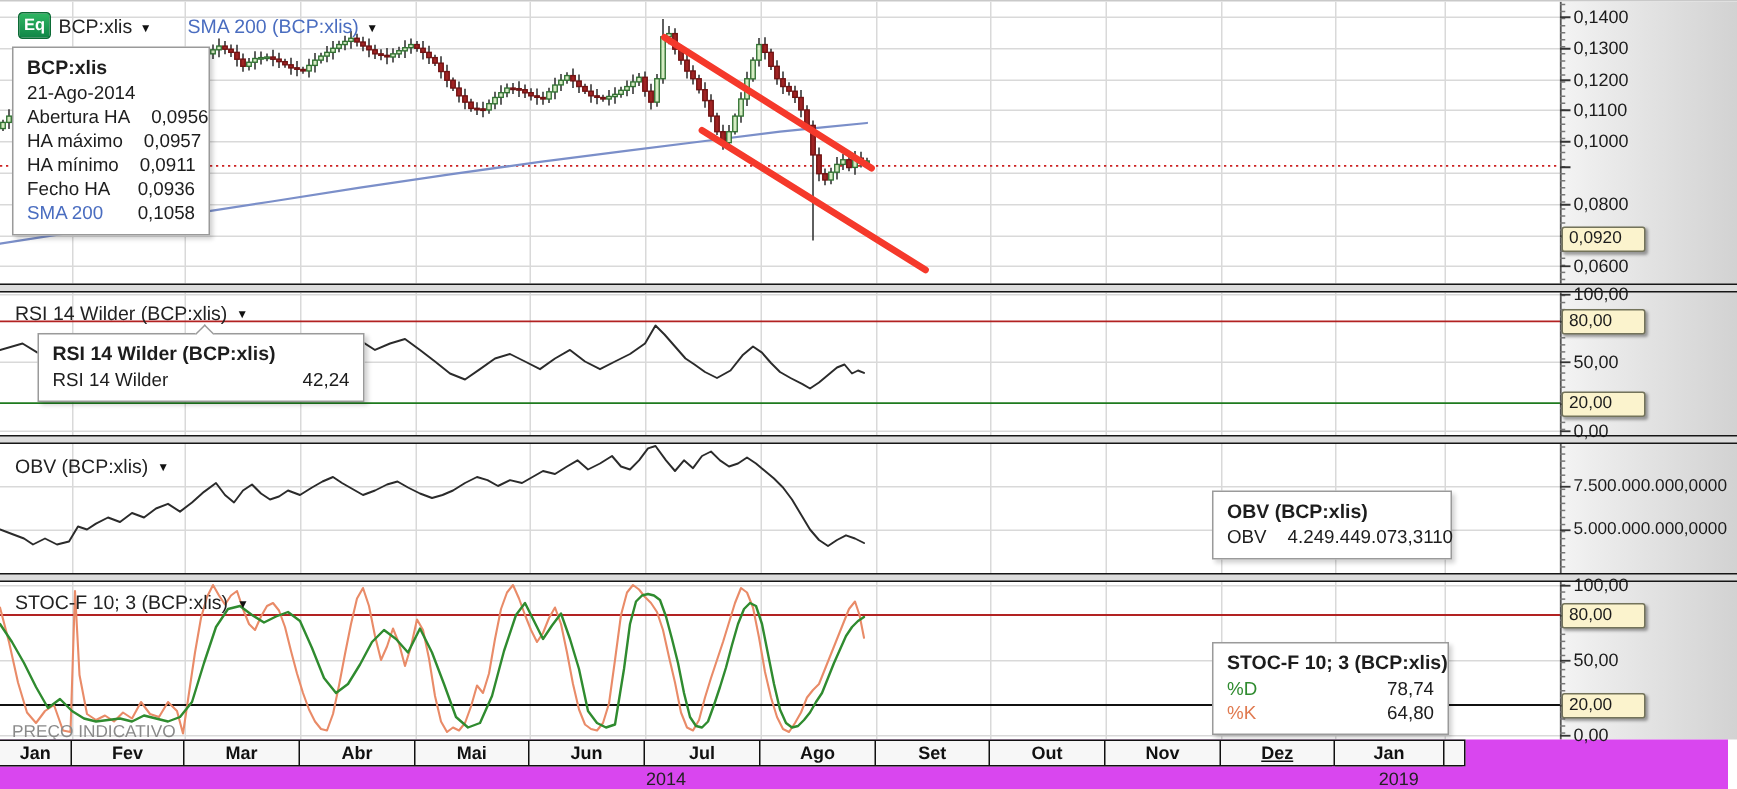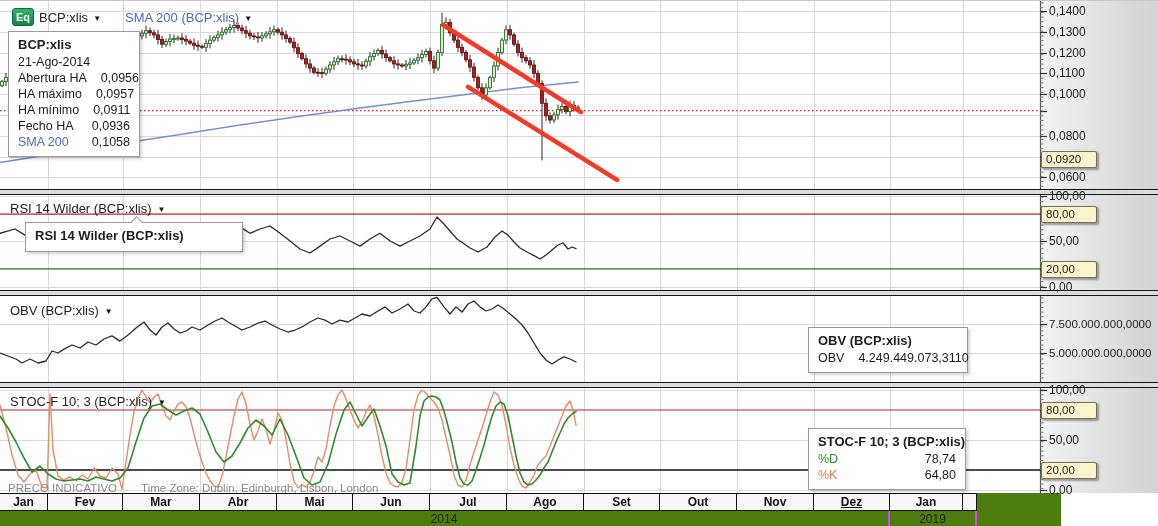--- a/index.html
+++ b/index.html
@@ -22,21 +22,21 @@
   .caret{font-size:8px;color:#111;position:relative;top:1px;}
   .overlay-lbl{color:#4a6dc0;}
   .plabel{position:absolute;font-size:13px;color:#222;display:flex;align-items:center;gap:6px;}
   .tip{position:absolute;background:#fff;border:1px solid #9a9a9a;box-shadow:2px 2px 3px rgba(0,0,0,.18);
        padding:5px 9px 6px 9px;font-size:12.5px;color:#1d1d1d;box-sizing:border-box;}
   .tip .t{font-weight:bold;font-size:13px;margin-bottom:2px;white-space:nowrap;}
   .tip .row{display:flex;justify-content:space-between;gap:14px;line-height:16px;white-space:nowrap;}
   .notch{position:absolute;top:-5px;left:106px;width:8px;height:8px;background:#fff;
          border-left:1px solid #9a9a9a;border-top:1px solid #9a9a9a;transform:rotate(45deg);}
   .blue{color:#4a6dc0;} .green{color:#2f8b2f;} .orange{color:#e07a50;}
-  #timeaxis{position:absolute;left:0;top:492px;width:1061px;height:34px;background:#4d7c0f;}
+  #timeaxis{position:absolute;left:0;top:492px;width:1152px;height:34px;background:#d946ef;}
   #months{position:absolute;left:0;top:0;width:977px;height:18px;background:#f7f7f7;
           border-top:1px solid #111;border-bottom:1px solid #111;box-sizing:border-box;}
   .mcell{position:absolute;top:0;height:16px;border-right:1px solid #111;box-sizing:border-box;
          display:flex;align-items:center;justify-content:center;font-size:12px;font-weight:600;color:#111;}
   .ycell{position:absolute;top:18px;height:16px;display:flex;align-items:center;justify-content:center;
          font-size:12px;color:#222;border-right:2px solid #d946ef;box-sizing:border-box;}
   #statusbar{position:absolute;left:8px;top:481px;display:flex;gap:24px;font-size:11.5px;color:#8a8a8a;}
 </style>
 </head>
 <body>
@@ -598,20 +598,24 @@
       </div>
     <div class="row">
         <span class="blue">SMA 200</span>
         <span>0,1058</span>
       </div>
   </div>
 
   <div class="tip" style="left:25px;top:221px;width:218px">
     <div class="notch"></div>
     <div class="t">RSI 14 Wilder (BCP:xlis)</div>
+    <div class="row">
+        <span>RSI 14 Wilder</span>
+        <span>42,24</span>
+      </div>
   </div>
 
   <div class="tip" style="left:808px;top:326px;width:160px">
     <div class="t">OBV (BCP:xlis)</div>
     <div class="row">
         <span>OBV</span>
         <span>4.249.449.073,3110</span>
       </div>
   </div>
 
@@ -622,21 +626,20 @@
         <span>78,74</span>
       </div>
     <div class="row">
         <span class="orange">%K</span>
         <span>64,80</span>
       </div>
   </div>
 
   <div id="statusbar">
     <span>PREÇO INDICATIVO</span>
-    <span>Time Zone: Dublin, Edinburgh, Lisbon, London</span>
   </div>
 
   <div id="timeaxis">
     <div id="months">
         <div class="mcell" style="left: 0px; width: 48px;">Jan</div>
         <div class="mcell" style="left: 48px; width: 75px;">Fev</div>
         <div class="mcell" style="left: 123px; width: 77px;">Mar</div>
         <div class="mcell" style="left: 200px; width: 77px;">Abr</div>
         <div class="mcell" style="left: 277px; width: 76px;">Mai</div>
         <div class="mcell" style="left: 353px; width: 77px;">Jun</div>

